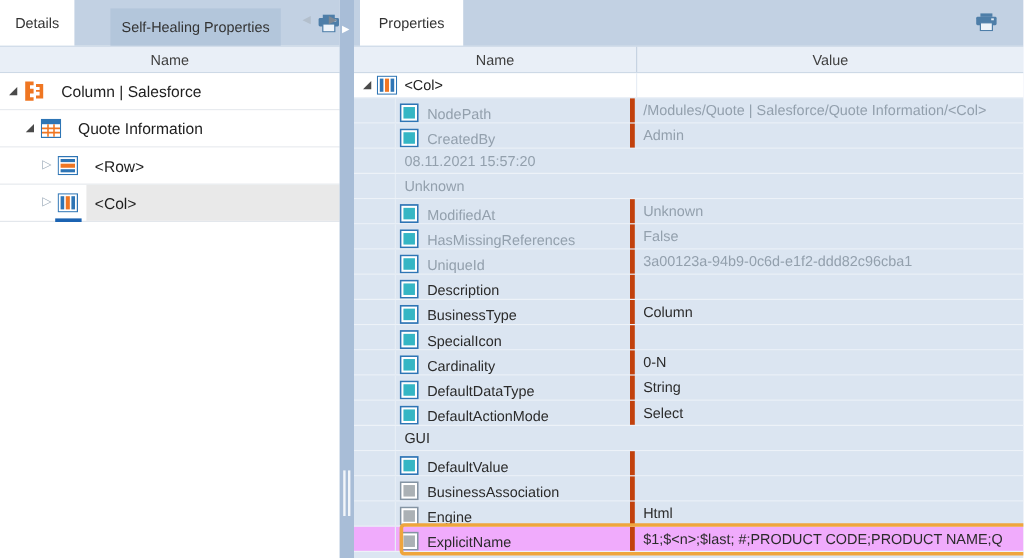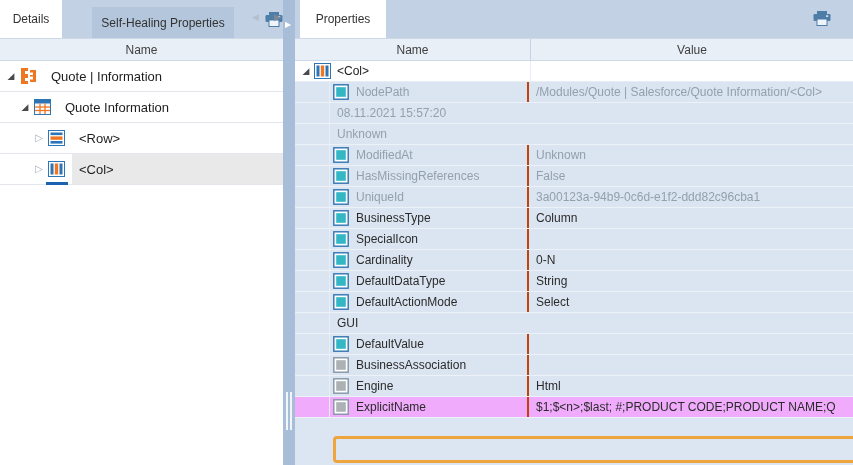--- a/index.html
+++ b/index.html
@@ -52,21 +52,21 @@
   .gh-name { width:236px; border-right:1px solid #c6d3e2; display:flex; align-items:center; justify-content:center; }
   .gh-value { flex:1; display:flex; align-items:center; justify-content:center; }
   .prop-root-row { height:21px; background:#fff; border-bottom:1px solid #e7edf5; display:flex; font-size:12px; color:#222; }
   .root-name-cell { width:236px; border-right:1px solid #e7edf5; display:flex; align-items:center; }
   .root-name-cell .expander { margin-left:5px; width:12px; }
   .p-icon { display:flex; align-items:center; margin-left:2px; }
   .p-icon svg { display:block; }
   .root-label { margin-left:6px; }
   .prop-row { height:21px; display:flex; background:#dbe5f1; border-bottom:1px solid #edf2f8; font-size:12px; color:#2b2b2b; }
   .cell-gutter { flex:none; width:35px; border-right:1px solid #e7eef6; }
-  .cell-name { flex:none; width:199px; border-right:2px solid #c2410c; display:flex; align-items:center; padding-left:3px; overflow:hidden; }
+  .cell-name { flex:none; width:199px; border-right:4px solid #c2410c; display:flex; align-items:flex-end; padding-left:3px; overflow:hidden; }
   .cell-name .p-icon { margin-right:7px; margin-left:0; }
   .cell-value { flex:1; display:flex; align-items:center; padding-left:7px; white-space:nowrap; overflow:hidden; }
   .prop-row.ro .name-text, .prop-row.ro .cell-value { color:#93a0ad; }
   .prop-row.hl { background:#f0abfc; }
   
   .highlight-box { position:absolute; left:333px; top:436px; width:528px; height:27px;
     border:3px solid #efa53d; border-radius:4px; z-index:5; pointer-events:none; }
 </style>
 </head>
 <body>
@@ -99,21 +99,21 @@
         <div class="tree-row">
           <span class="indent" style="width:4px"></span>
           <span class="expander exp">◢</span>
           <span class="icon-cell">
             <svg width="17" height="18" viewBox="0 0 17 18">
               <path fill="#ef7622" d="M1 1 H8 V4 H5 V7 H8 V11 H5 V14 H8 V17 H1 Z"></path>
               <path fill="#ef7622" d="M10 3 H16 V15 H10 V12.5 H13 V9.5 H10 V8 H13 V5.5 H10 Z"></path>
             </svg>
           </span>
           <span class="label-wrap">
-            <span class="t-label">Quote | Information</span>
+            <span class="t-label">Column | Salesforce</span>
           </span>
         </div>
         <div class="tree-row">
           <span class="indent" style="width:18px"></span>
           <span class="expander exp">◢</span>
           <span class="icon-cell">
             <svg width="17" height="16" viewBox="0 0 17 16">
               <rect x="0.5" y="0.5" width="16" height="15" fill="#fff" stroke="#2e75b5"></rect>
               <rect x="1" y="1" width="15" height="3.5" fill="#2e75b5"></rect>
               <g stroke="#ef7622" stroke-width="1.3">
@@ -208,20 +208,33 @@
                 <rect x="0.8" y="0.8" width="14.4" height="14.4" fill="#fff" stroke="#2e75b5" stroke-width="1.4"></rect>
                 <rect x="3.2" y="3.2" width="9.6" height="9.6" fill="#35b6c4"></rect>
               </svg>
             </span>
             <span class="name-text">NodePath</span>
           </div>
           <div class="cell-value">/Modules/Quote | Salesforce/Quote Information/&lt;Col&gt;</div>
         </div>
         <div class="prop-row ro">
           <div class="cell-gutter"></div>
+          <div class="cell-name">
+            <span class="p-icon">
+              <svg width="16" height="16" viewBox="0 0 16 16">
+                <rect x="0.8" y="0.8" width="14.4" height="14.4" fill="#fff" stroke="#2e75b5" stroke-width="1.4"></rect>
+                <rect x="3.2" y="3.2" width="9.6" height="9.6" fill="#35b6c4"></rect>
+              </svg>
+            </span>
+            <span class="name-text">CreatedBy</span>
+          </div>
+          <div class="cell-value">Admin</div>
+        </div>
+        <div class="prop-row ro">
+          <div class="cell-gutter"></div>
           <div class="cell-value">08.11.2021 15:57:20</div>
         </div>
         <div class="prop-row ro">
           <div class="cell-gutter"></div>
           <div class="cell-value">Unknown</div>
         </div>
         <div class="prop-row ro">
           <div class="cell-gutter"></div>
           <div class="cell-name">
             <span class="p-icon">
@@ -252,20 +265,33 @@
           <div class="cell-name">
             <span class="p-icon">
               <svg width="16" height="16" viewBox="0 0 16 16">
                 <rect x="0.8" y="0.8" width="14.4" height="14.4" fill="#fff" stroke="#2e75b5" stroke-width="1.4"></rect>
                 <rect x="3.2" y="3.2" width="9.6" height="9.6" fill="#35b6c4"></rect>
               </svg>
             </span>
             <span class="name-text">UniqueId</span>
           </div>
           <div class="cell-value">3a00123a-94b9-0c6d-e1f2-ddd82c96cba1</div>
+        </div>
+        <div class="prop-row">
+          <div class="cell-gutter"></div>
+          <div class="cell-name">
+            <span class="p-icon">
+              <svg width="16" height="16" viewBox="0 0 16 16">
+                <rect x="0.8" y="0.8" width="14.4" height="14.4" fill="#fff" stroke="#2e75b5" stroke-width="1.4"></rect>
+                <rect x="3.2" y="3.2" width="9.6" height="9.6" fill="#35b6c4"></rect>
+              </svg>
+            </span>
+            <span class="name-text">Description</span>
+          </div>
+          <div class="cell-value"></div>
         </div>
         <div class="prop-row">
           <div class="cell-gutter"></div>
           <div class="cell-name">
             <span class="p-icon">
               <svg width="16" height="16" viewBox="0 0 16 16">
                 <rect x="0.8" y="0.8" width="14.4" height="14.4" fill="#fff" stroke="#2e75b5" stroke-width="1.4"></rect>
                 <rect x="3.2" y="3.2" width="9.6" height="9.6" fill="#35b6c4"></rect>
               </svg>
             </span>

